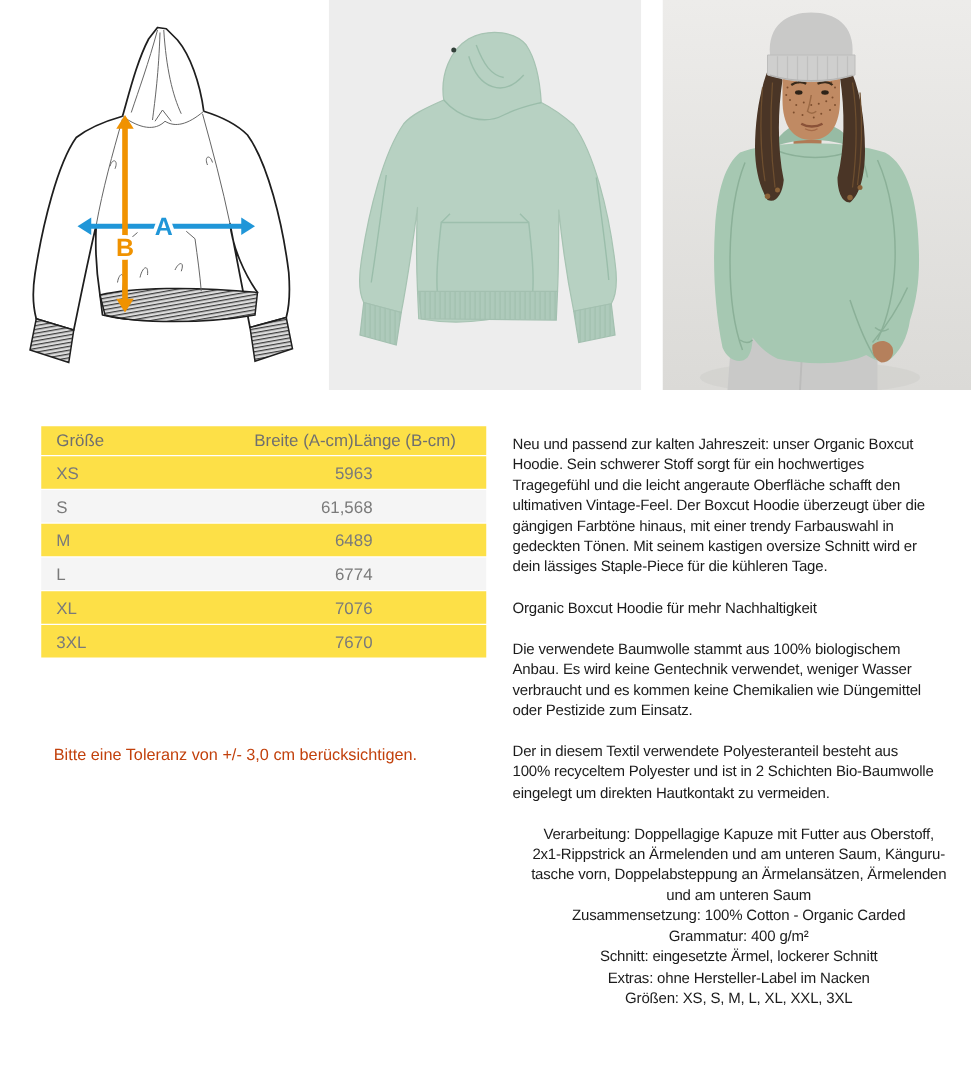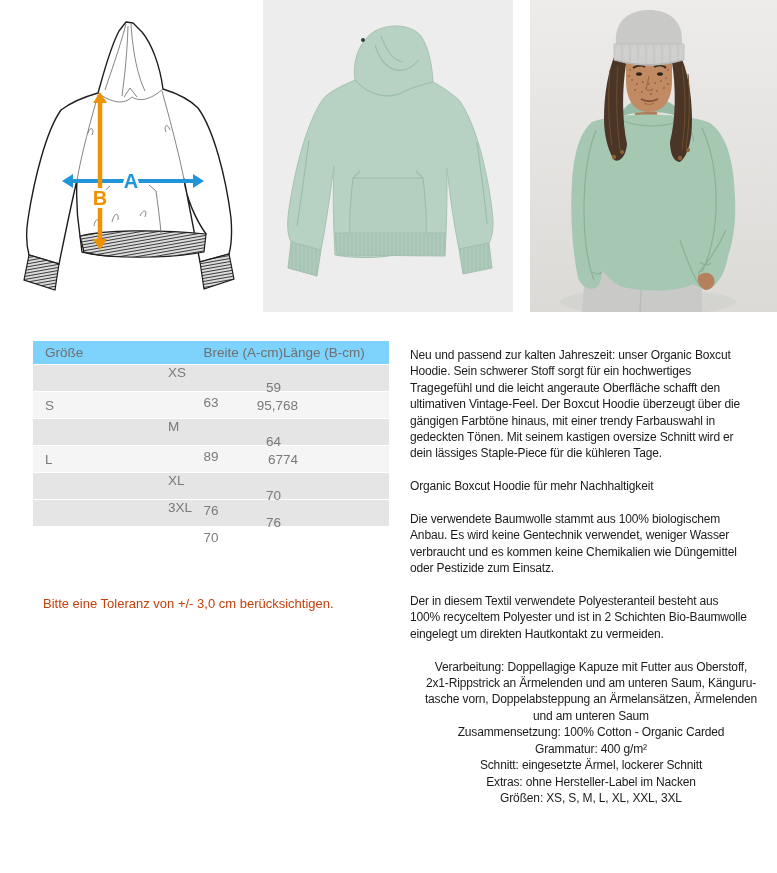--- a/index.html
+++ b/index.html
@@ -8,22 +8,22 @@
     font-family:"Liberation Sans",sans-serif;overflow:hidden;
   }
   .panel{position:absolute;top:0;}
   .panel svg{display:block;}
   .panel-drawing{left:0;width:258px;height:318px;background:#ffffff;}
   .panel-flat{left:263px;width:250px;height:312px;}
   .panel-model{left:530px;width:247px;height:312px;}
 
   .size-table{position:absolute;left:33px;top:341px;width:356px;font-size:13.5px;color:#7a7a7a;}
   .t-row{display:flex;align-items:center;height:26px;margin-bottom:1px;}
-  .t-head{background:#7dd3fc;height:23px;color:#6f6f6f;}
-  .t-dark{background:#e5e5e5;flex-direction:column;}
+  .t-head{background:#fde047;height:23px;color:#6f6f6f;}
+  .t-dark{background:#fde047;}
   .t-light{background:#f5f5f5;}
   .c1{width:110px;padding-left:12px;box-sizing:border-box;}
   .c2{width:140px;text-align:right;}
   .c3{flex:1;}
 
   .tolerance{position:absolute;left:43px;top:596px;font-size:13px;color:#c2410c;text-align:center;}
 
   .description{position:absolute;left:410px;top:347px;width:362px;
     font-size:12px;line-height:16.4px;letter-spacing:-0.15px;color:#1b1b1b;}
   .para{white-space:pre-line;margin:0 0 16.4px 0;}
@@ -275,21 +275,21 @@
       <div class="c2">Breite (A-cm)</div>
       <div class="c3">Länge (B-cm)</div>
     </div>
     <div class="t-row t-dark">
       <div class="c1">XS</div>
       <div class="c2">59</div>
       <div class="c3">63</div>
     </div>
     <div class="t-row t-light">
       <div class="c1">S</div>
-      <div class="c2">95,7</div>
+      <div class="c2">61,5</div>
       <div class="c3">68</div>
     </div>
     <div class="t-row t-dark">
       <div class="c1">M</div>
       <div class="c2">64</div>
       <div class="c3">89</div>
     </div>
     <div class="t-row t-light">
       <div class="c1">L</div>
       <div class="c2">67</div>

